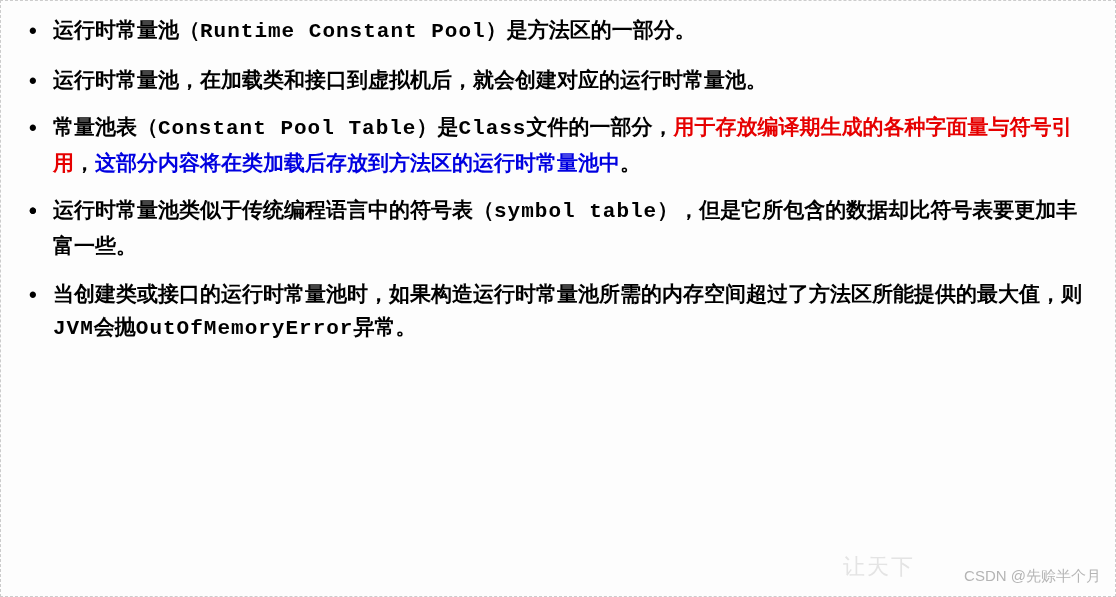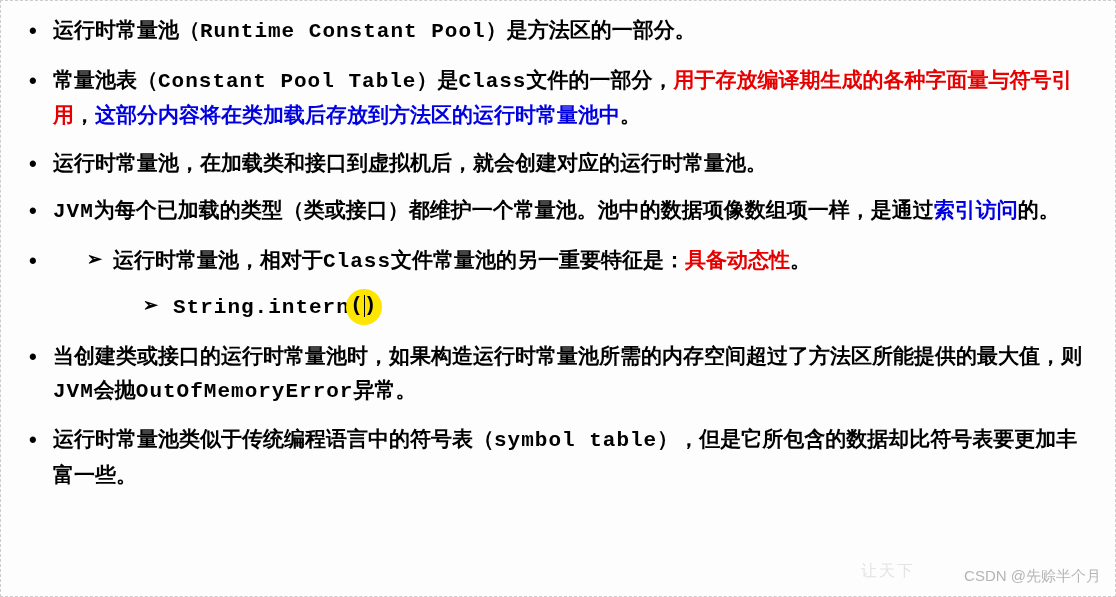--- a/index.html
+++ b/index.html
@@ -103,36 +103,31 @@
       color: rgba(120,120,120,0.55);
       font-size: 15px;
       font-family: "Microsoft YaHei", sans-serif;
       margin-left: 37px;
     }
     .watermark-faint {
       position: absolute;
       right: 200px;
       bottom: 12px;
       color: rgba(180,180,180,0.35);
-      font-size: 16px;
+      font-size: 22px;
       font-family: "KaiTi", serif;
       letter-spacing: 2px;
     }
   </style>
 </head>
 <body>
 
 <ul class="main-list" id="main-list">
     <li><span>运行时常量池（</span><span class="mono">Runtime Constant Pool</span><span>）是方法区的一部分。</span></li>
+    <li><span>运行时常量池，在加载类和接口到虚拟机后，就会创建对应的运行时常量池。</span></li>
     <li><span>常量池表（</span><span class="mono">Constant Pool Table</span><span>）是</span><span class="mono">Class</span><span>文件的一部分，</span><span class="red">用于存放编译期生成的各种字面量与符号引用</span><span>，</span><span class="blue">这部分内容将在类加载后存放到方法区的运行时常量池中</span><span>。</span></li>
-    <li><span>运行时常量池，在加载类和接口到虚拟机后，就会创建对应的运行时常量池。</span></li>
-    <li><span class="mono">JVM</span><span>为每个已加载的类型（类或接口）都维护一个常量池。池中的数据项像数组项一样，是通过</span><span class="blue">索引访问</span><span>的。</span></li>
-    <li><ul class="sub-list">
-        <li><span>运行时常量池，相对于</span><span class="mono">Class</span><span>文件常量池的另一重要特征是：</span><span class="red">具备动态性</span><span>。</span><ul class="sub-sub-list">
-            <li><span class="mono">String.intern</span><span class="highlight-circle mono">()</span><span class="cursor"></span></li>
-          </ul></li>
-      </ul></li>
+    <li></li>
+    <li><span>运行时常量池类似于传统编程语言中的符号表（</span><span class="mono">symbol table</span><span>），但是它所包含的数据却比符号表要更加丰富一些。</span></li>
     <li><span>当创建类或接口的运行时常量池时，如果构造运行时常量池所需的内存空间超过了方法区所能提供的最大值，则</span><span class="mono">JVM</span><span>会抛</span><span class="mono">OutOfMemoryError</span><span>异常。</span></li>
-    <li><span>运行时常量池类似于传统编程语言中的符号表（</span><span class="mono">symbol table</span><span>），但是它所包含的数据却比符号表要更加丰富一些。</span></li>
   </ul>
 
 <div class="watermark-faint">让天下</div>
 <div class="watermark">CSDN @先赊半个月</div>
 
 </body></html>

